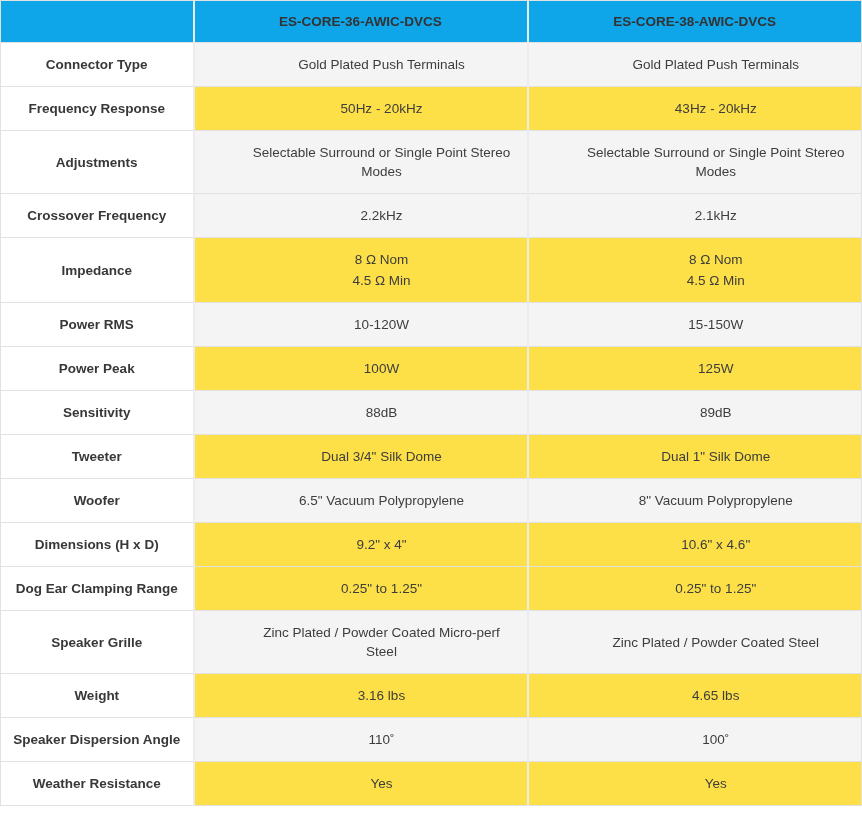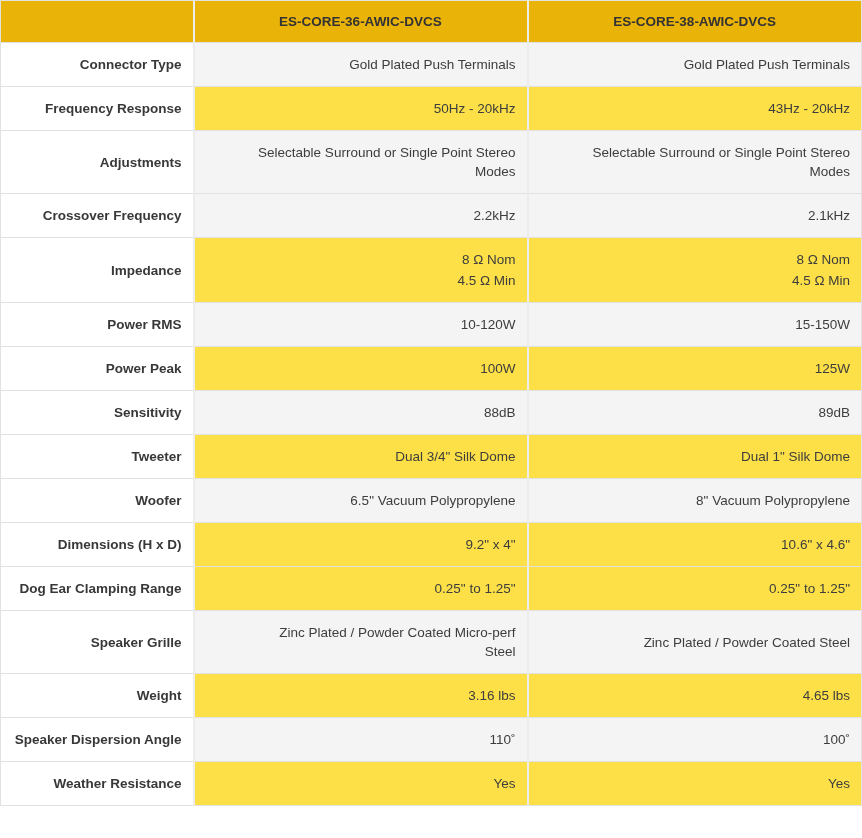--- a/index.html
+++ b/index.html
@@ -14,31 +14,30 @@
     width: 862px;
     border-collapse: collapse;
     table-layout: fixed;
     border: 1px solid #e2e2e2;
   }
   col.col-label { width: 193px; }
   col.col-model { width: 334px; }
   th, td {
     border-top: 1px solid #e1e1e1;
     vertical-align: middle;
-    text-align: right;
+    text-align: center;
     padding: 12px 11px;
     font-size: 13.5px;
     line-height: 19px;
   }
   thead th {
     border-top: none;
-    text-align: center;
     font-weight: bold;
     color: #333333;
-    background: #eab308;
+    background: #0ea5e9;
     padding: 11px 11px;
   }
   th.row-label {
     font-weight: bold;
     color: #383838;
     background: #ffffff;
   }
   td.spec-value {
     font-weight: normal;
     color: #3d3d3d;

